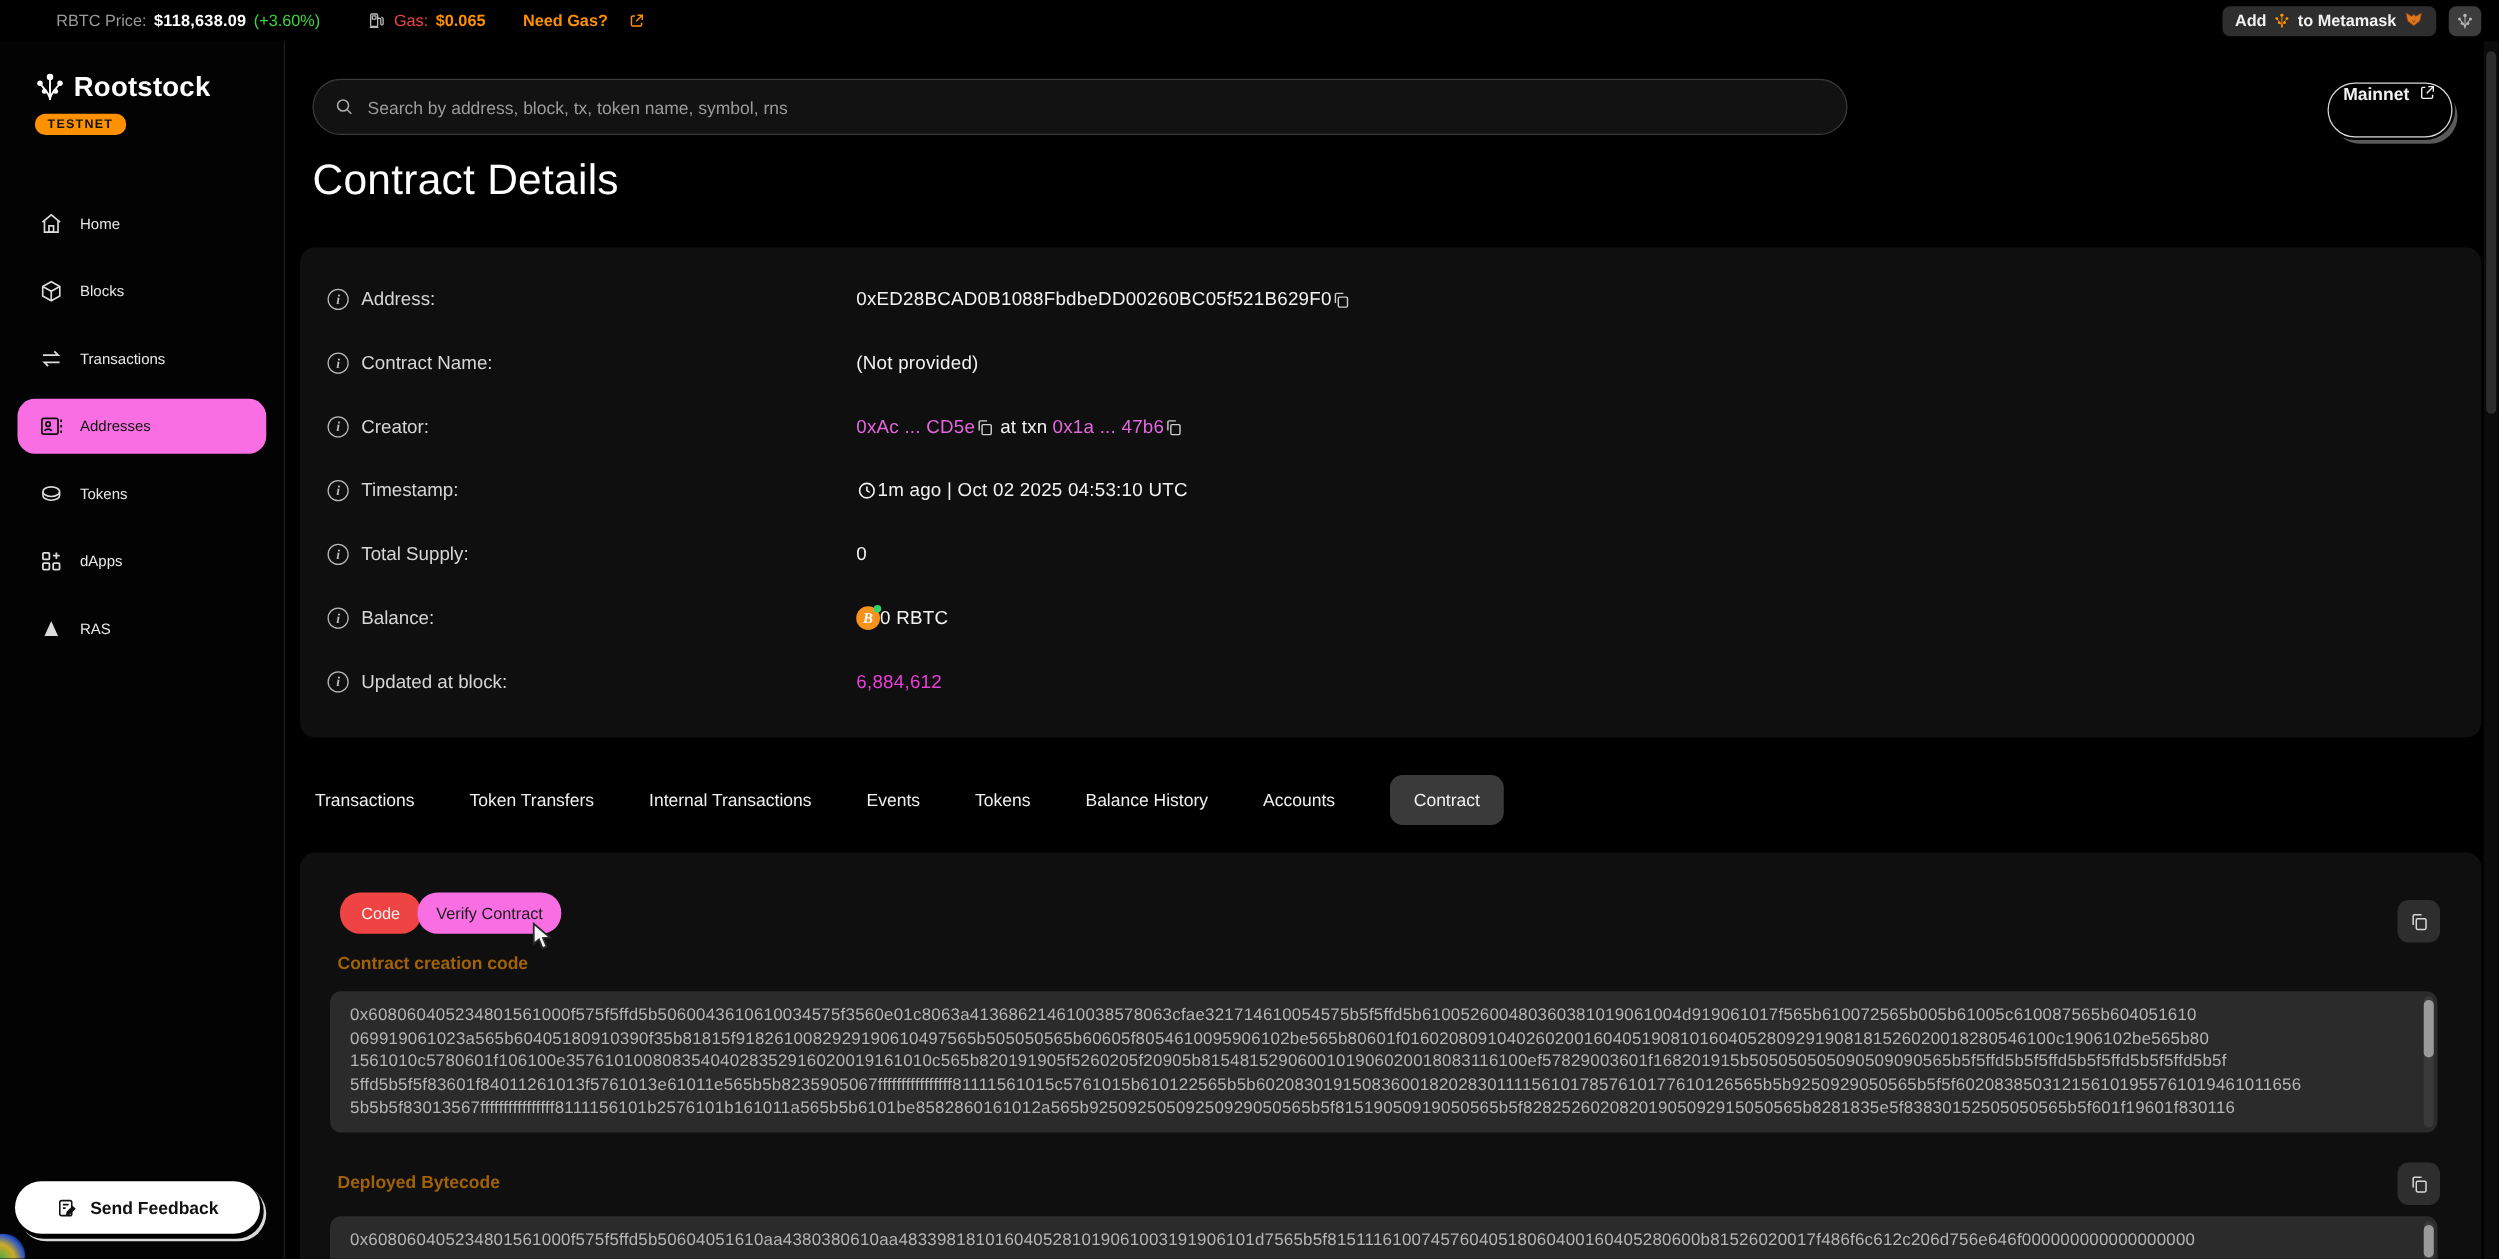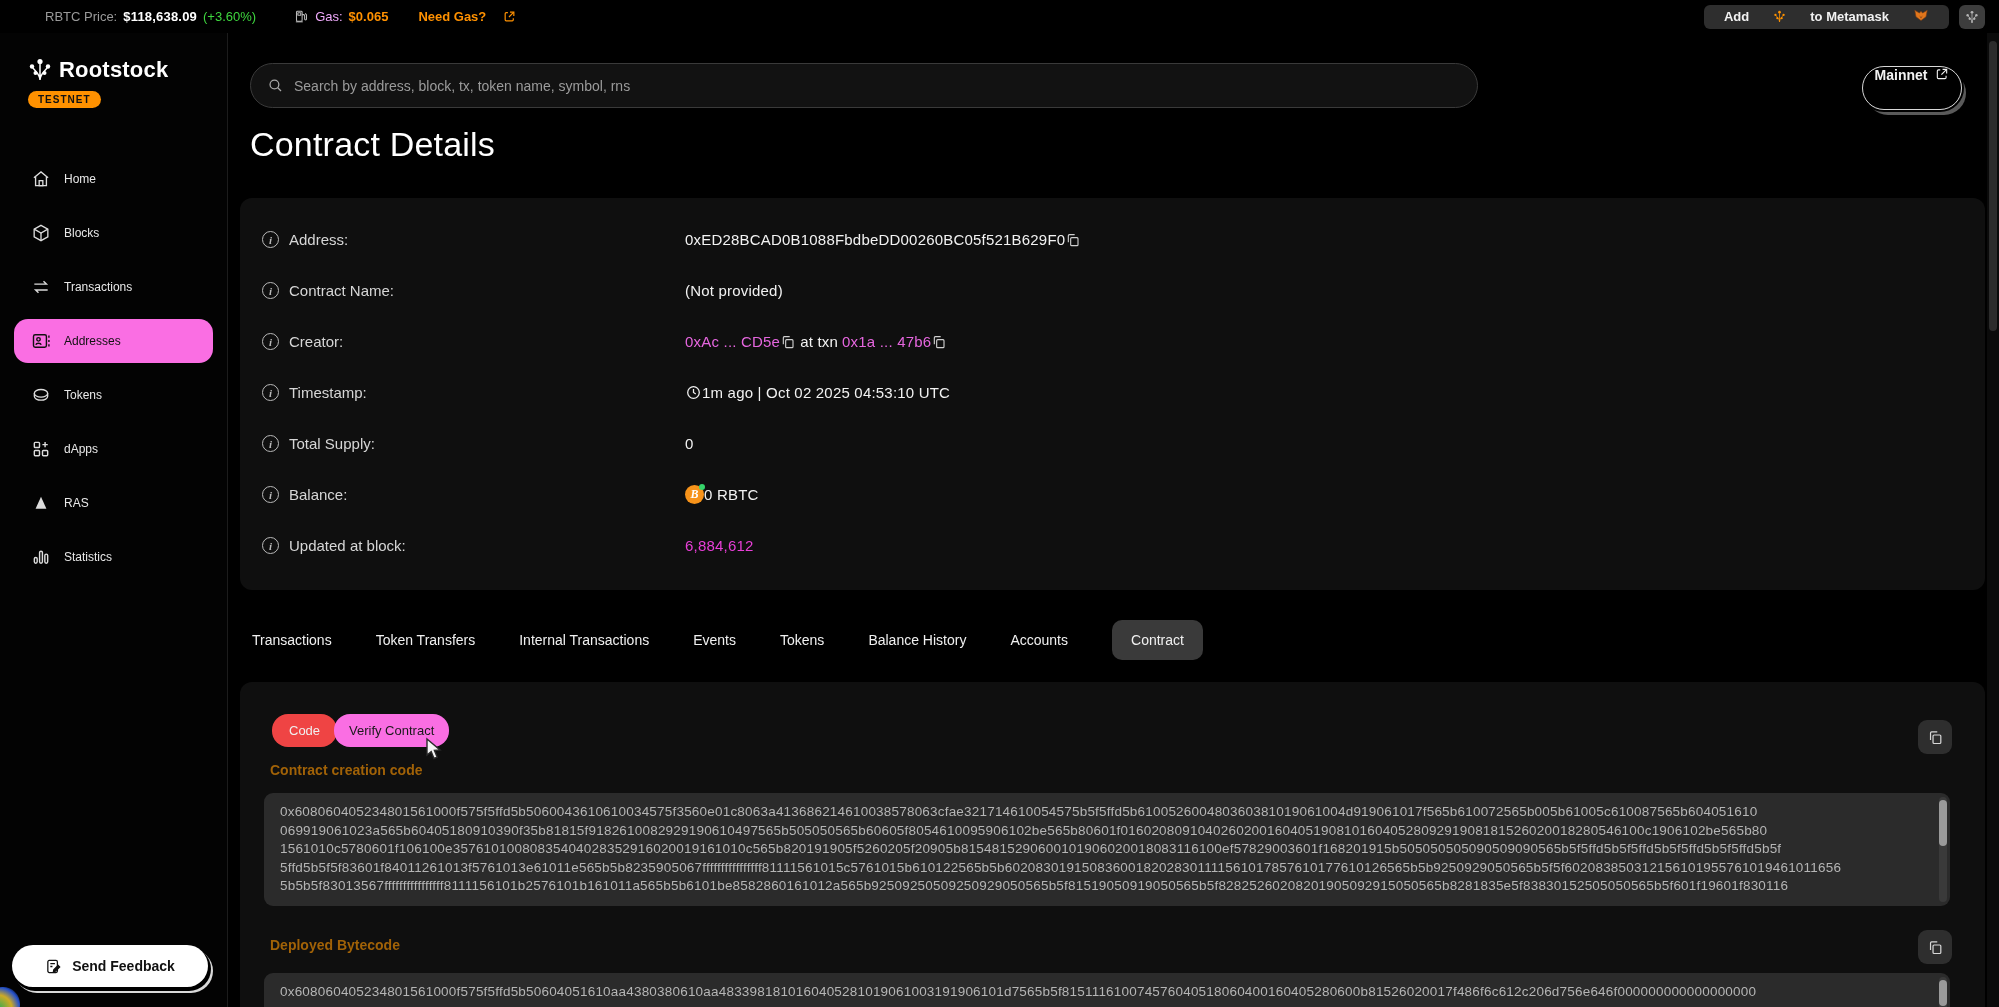--- a/index.html
+++ b/index.html
@@ -8,26 +8,26 @@
   svg{display:block}
 
   
   .topbar{position:absolute;top:0;left:0;width:1999px;height:33px;background:#000;
     display:flex;align-items:center;font-size:13px;padding:0 14px 0 45px}
   .topbar .grp{display:flex;align-items:center;gap:6px}
   .lbl-dim{color:#9a9a9a}
   .price-val{color:#fff;font-weight:700;letter-spacing:.2px}
   .chg-green{color:#3ed63e}
   .gas-icon{color:#b9b9b9;margin-left:38px}
-  .gas-lbl{color:#f0abfc}
+  .gas-lbl{color:#ef4444}
   .orange{color:#ff9100}
   .needgas{display:flex;align-items:center;gap:17px;color:#ff9100;font-weight:700;margin-left:30px;cursor:pointer}
   .topbar-right{margin-left:auto;display:flex;align-items:center;gap:10px}
-  .mm-btn{display:flex;align-items:center;gap:24px;background:#2e2e2e;border:none;color:#f2f2f2;
-    font-size:13px;font-weight:600;padding:4px 20px;border-radius:6px;height:24px;cursor:pointer;
+  .mm-btn{display:flex;align-items:center;gap:6px;background:#2e2e2e;border:none;color:#f2f2f2;
+    font-size:13px;font-weight:600;padding:4px 10px;border-radius:6px;height:24px;cursor:pointer;
     font-family:"Liberation Sans",sans-serif}
   .sq-btn{width:26px;height:24px;background:#3d3d3d;border:none;border-radius:6px;display:flex;
     align-items:center;justify-content:center;color:#b5b5b5;cursor:pointer}
 
   
   .sidebar{position:absolute;top:33px;left:0;width:228px;height:974px;background:#030303;
     border-right:1px solid #1c1c1c;overflow:hidden}
   .brand{display:flex;align-items:center;gap:7px;margin:24px 0 0 28px;color:#fff}
   .brand-name{font-size:22px;font-weight:700;letter-spacing:.2px}
   .testnet{display:inline-block;margin:8px 0 0 28px;background:#ff9100;color:#121212;font-size:10px;
@@ -264,30 +264,20 @@
       <span>dApps</span>
     </div>
     <div class="nav-item">
       <span class="nico">
         <svg width="20" height="20" viewBox="0 0 24 24">
             <path d="M12 4.5 18.5 19h-13z" fill="currentColor"></path>
           </svg>
       </span>
       <span>RAS</span>
     </div>
-    <div class="nav-item">
-      <span class="nico">
-        <svg width="20" height="20" viewBox="0 0 24 24" fill="none" stroke="currentColor" stroke-width="1.7">
-            <rect x="4" y="12.5" width="3.4" height="7" rx="1.7"></rect>
-            <rect x="10.3" y="5" width="3.4" height="14.5" rx="1.7"></rect>
-            <rect x="16.6" y="8.5" width="3.4" height="11" rx="1.7"></rect>
-          </svg>
-      </span>
-      <span>Statistics</span>
-    </div>
   </div>
 
   <button class="feedback">
     <span>
       <svg width="17" height="17" viewBox="0 0 24 24" fill="none" stroke="currentColor" stroke-width="1.8">
           <rect x="4" y="3.5" width="13.5" height="17" rx="2"></rect>
           <path d="M7.5 8h6.5M7.5 12h3"></path>
           <path d="m12.5 16.5 6-6 2.2 2.2-6 6-2.8.6z" fill="#111"></path>
         </svg>
     </span>

